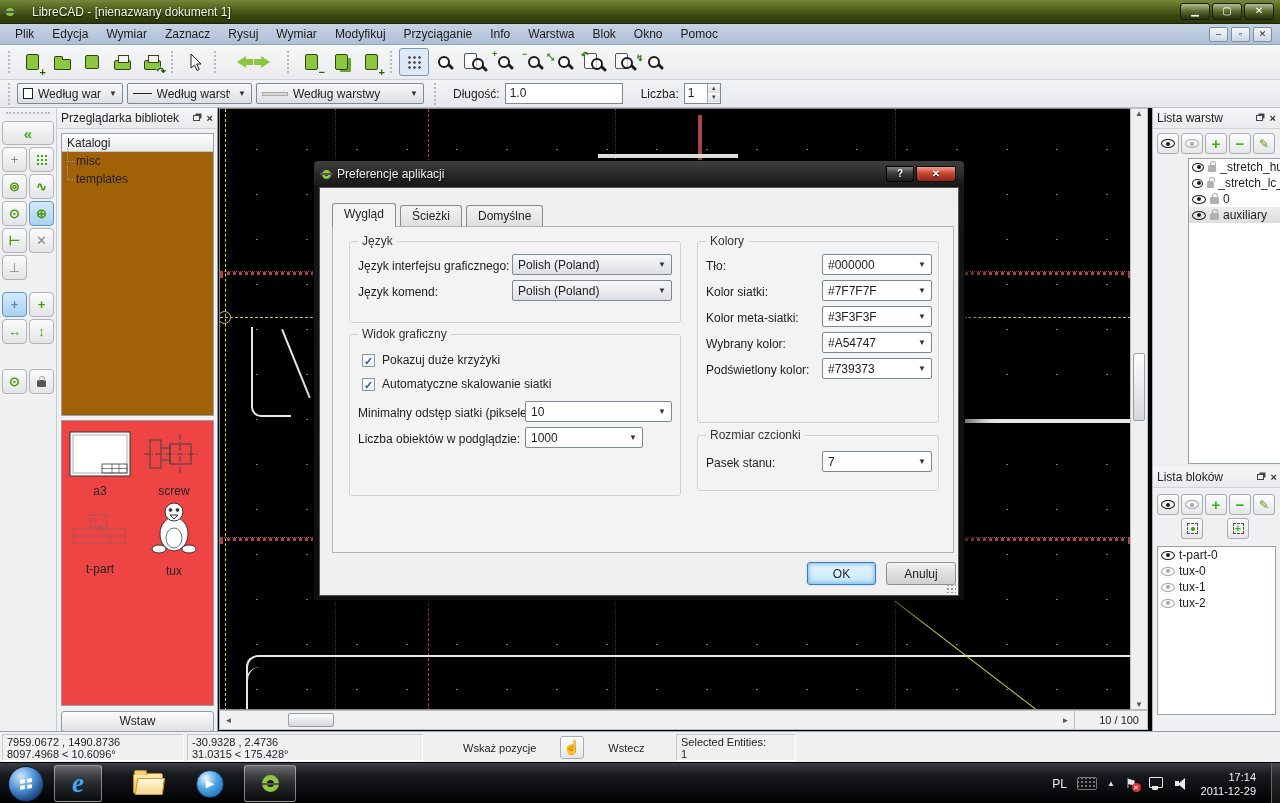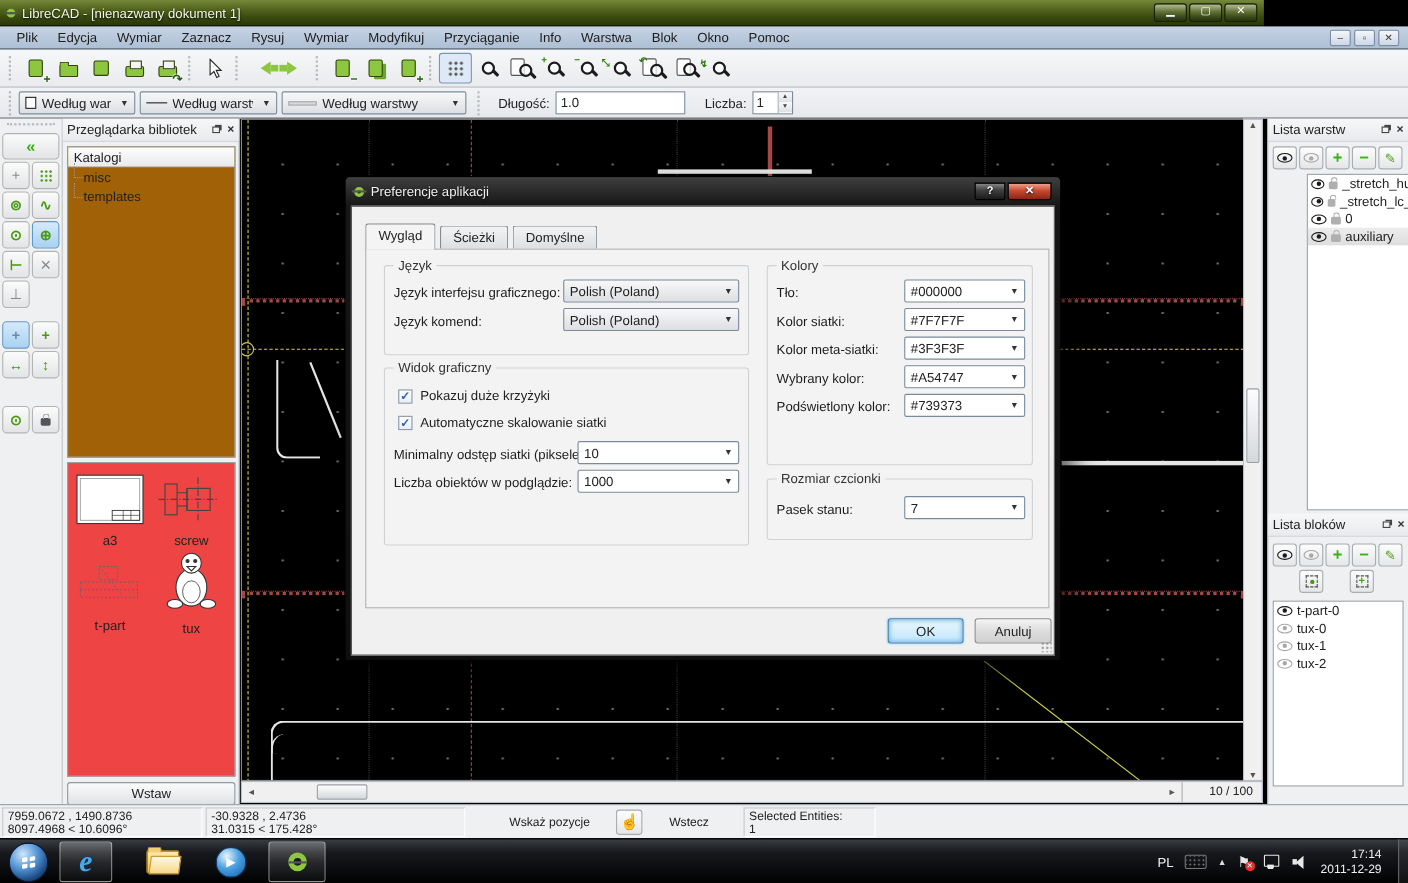--- a/index.html
+++ b/index.html
@@ -1,23 +1,23 @@
 <!DOCTYPE html>
 <html><head>
 <meta charset="utf-8">
 <style>
   * { box-sizing: border-box; margin:0; padding:0; }
   html,body { width:1280px; height:803px; overflow:hidden; }
   body { font-family:"Liberation Sans", sans-serif; font-size:12px; background:#000; position:relative; color:#222; }
   .abs { position:absolute; }
 
   
-  #titlebar { left:0; top:0; width:1149px; height:24px;
+  #titlebar { left:0; top:0; width:1280px; height:24px;
     background:linear-gradient(180deg,#74883a 0%,#55661f 35%,#39490f 70%,#2a370a 100%);
-    display:flex; align-items:center; padding:0 6px; gap:6px; border-bottom:1px solid #1c240a;}
+    display:flex; align-items:center; padding:0 6px; gap:18px; border-bottom:1px solid #1c240a;}
   #titlebar .title { color:#f2f6e8; font-size:12px; text-shadow:0 1px 2px #000; }
   .lclogo { display:inline-block; border-radius:50%; border:3px solid #8dc63f; background:#1a1a1a; position:relative; }
   .lclogo::after { content:""; position:absolute; left:-5px; right:-5px; top:calc(50% - 1px); height:2px; background:#555; }
   .wbtns { margin-left:auto; display:flex; gap:2px; }
   .wbtn { width:30px; height:17px; border:1px solid #16200a; border-radius:3px;
     background:linear-gradient(rgba(255,255,255,.5),rgba(255,255,255,.12) 45%,rgba(0,0,0,.25));
     color:#fff; font-size:10px; line-height:14px; text-align:center; }
 
   
   #menubar { left:0; top:24px; width:1280px; height:21px;
@@ -500,21 +500,21 @@
         <div class="cbrow" style="left:12px;top:42px;">
           <span class="cb">✓</span>
           <span>Automatyczne skalowanie siatki</span>
         </div>
         <span class="fld-label" style="left:8px;top:71px;">Minimalny odstęp siatki (piksele):</span>
         <span class="combo flat fld-combo" style="left:175px;top:66px;width:147px;">
           <span>10</span>
           <span class="carr">▼</span>
         </span>
         <span class="fld-label" style="left:8px;top:97px;">Liczba obiektów w podglądzie:</span>
-        <span class="combo flat fld-combo" style="left:175px;top:92px;width:147px;">
+        <span class="combo flat fld-combo" style="left:175px;top:92px;width:118px;">
           <span>1000</span>
           <span class="carr">▼</span>
         </span>
       </div>
 
       <div class="group" style="left:364px;top:14px;width:242px;height:182px;">
         <span class="legend">Kolory</span>
         <span class="fld-label" style="left:8px;top:17px;">Tło:</span>
         <span class="combo flat fld-combo" style="left:124px;top:12px;width:110px;">
           <span>#000000</span>

